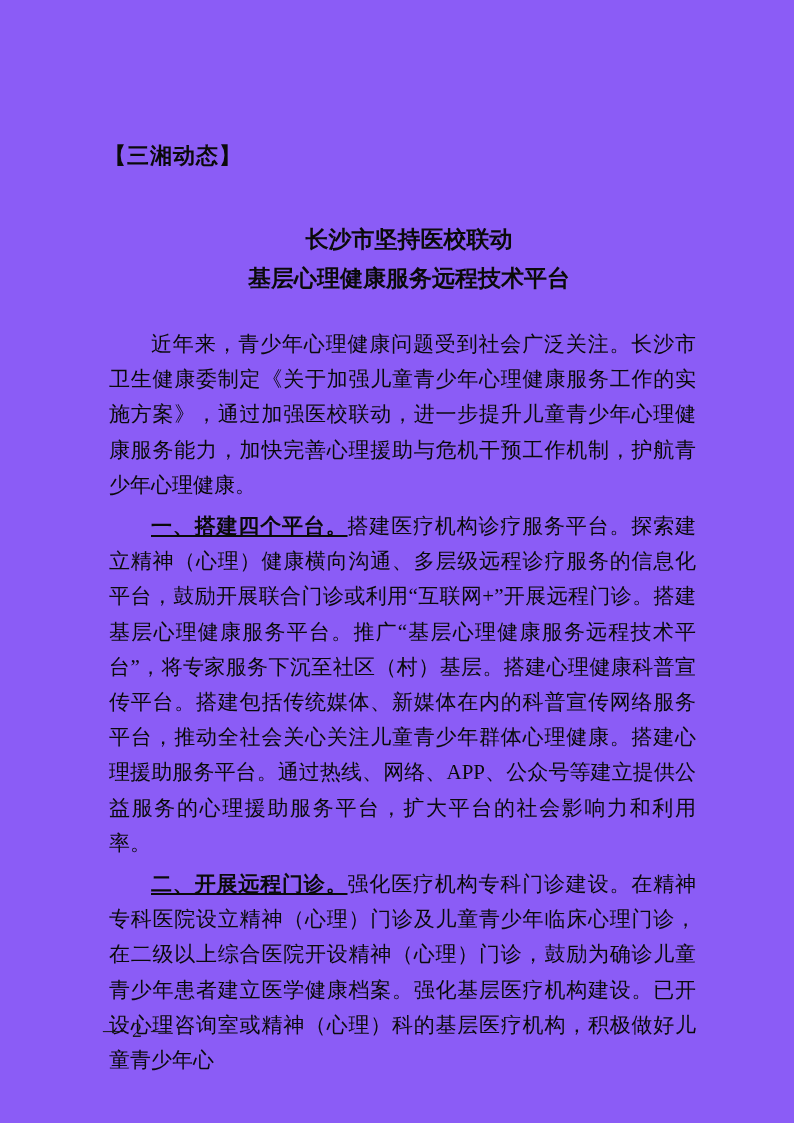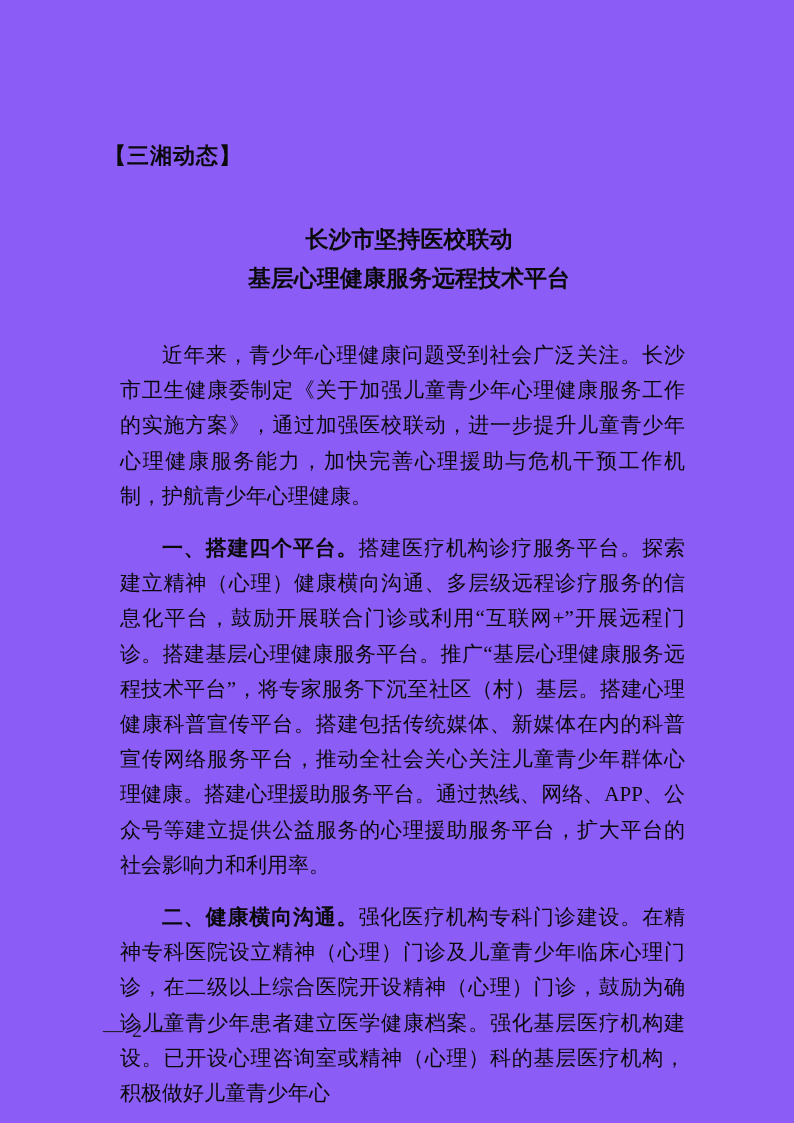--- a/index.html
+++ b/index.html
@@ -42,27 +42,28 @@
     position: absolute;
     left: 104px;
     top: 322px;
     width: 597px;
     font-size: 21px;
     line-height: 35.2px;
     text-align: justify;
     text-justify: inter-character;
   }
   .doc-body p {
-    margin: 16px;
+    margin: 5px;
     padding: 0;
     text-indent: 2em;
   }
   .seg-bold {
     font-weight: 700;
     font-family: "Liberation Sans", "DejaVu Sans", sans-serif;
+    text-decoration: underline;
   }
   .page-footer {
     position: absolute;
     left: 103px;
     top: 1019px;
     font-size: 20px;
     letter-spacing: 2px;
     color: #1a1a1a;
   }
 </style>
@@ -74,20 +75,20 @@
   <div class="section-header">【三湘动态】</div>
 
   <h1 class="doc-title">
     <span class="title-line">长沙市坚持医校联动</span>
     <span class="title-line">基层心理健康服务远程技术平台</span>
   </h1>
 
   <div class="doc-body">
       <p><span>近年来，青少年心理健康问题受到社会广泛关注。长沙市卫生健康委制定《关于加强儿童青少年心理健康服务工作的实施方案》，通过加强医校联动，进一步提升儿童青少年心理健康服务能力，加快完善心理援助与危机干预工作机制，护航青少年心理健康。</span></p>
       <p><span class="seg-bold">一、搭建四个平台。</span><span>搭建医疗机构诊疗服务平台。探索建立精神（心理）健康横向沟通、多层级远程诊疗服务的信息化平台，鼓励开展联合门诊或利用“互联网+”开展远程门诊。搭建基层心理健康服务平台。推广“基层心理健康服务远程技术平台”，将专家服务下沉至社区（村）基层。搭建心理健康科普宣传平台。搭建包括传统媒体、新媒体在内的科普宣传网络服务平台，推动全社会关心关注儿童青少年群体心理健康。搭建心理援助服务平台。通过热线、网络、APP、公众号等建立提供公益服务的心理援助服务平台，扩大平台的社会影响力和利用率。</span></p>
-      <p><span class="seg-bold">二、健康横向沟通。</span><span>强化医疗机构专科门诊建设。在精神专科医院设立精神（心理）门诊及儿童青少年临床心理门诊，在二级以上综合医院开设精神（心理）门诊，鼓励为确诊儿童青少年患者建立医学健康档案。强化基层医疗机构建设。已开设心理咨询室或精神（心理）科的基层医疗机构，积极做好儿童青少年心</span></p>
+      <p><span class="seg-bold">二、开展远程门诊。</span><span>强化医疗机构专科门诊建设。在精神专科医院设立精神（心理）门诊及儿童青少年临床心理门诊，在二级以上综合医院开设精神（心理）门诊，鼓励为确诊儿童青少年患者建立医学健康档案。强化基层医疗机构建设。已开设心理咨询室或精神（心理）科的基层医疗机构，积极做好儿童青少年心</span></p>
     </div>
 
   <div class="page-footer">
     <span>— 2 —</span>
   </div>
 
 </div>
 
 </body></html>

